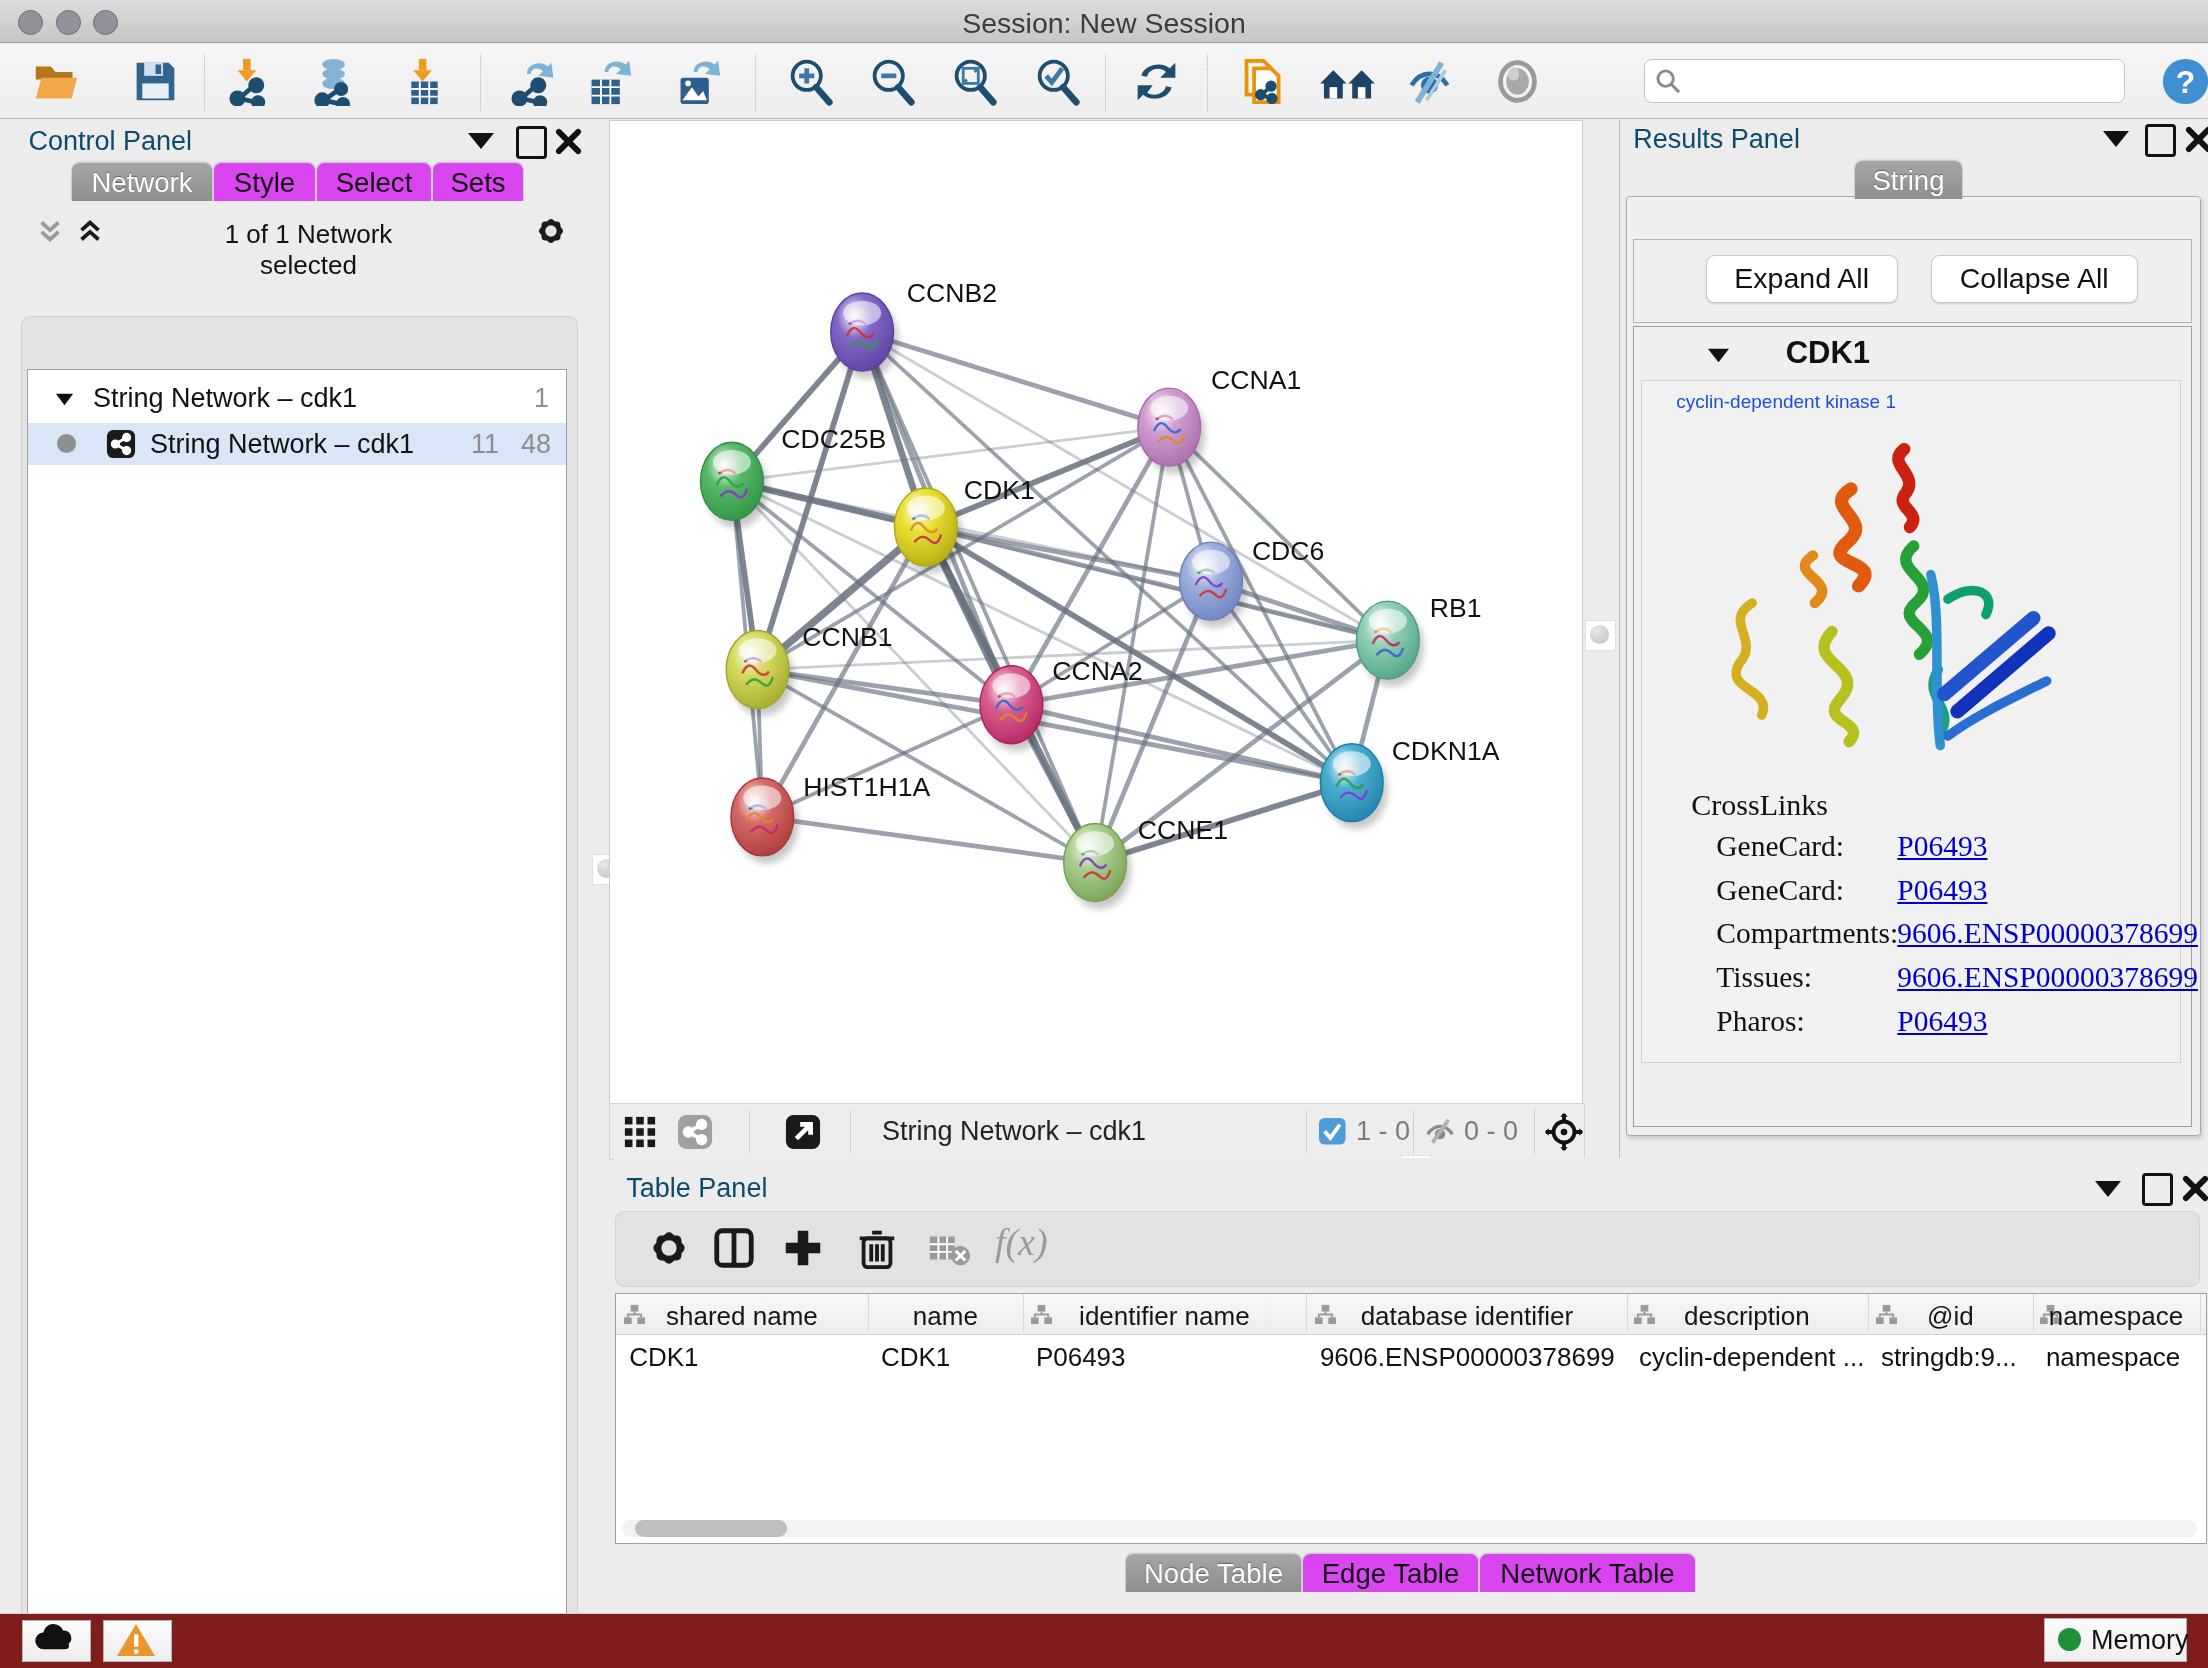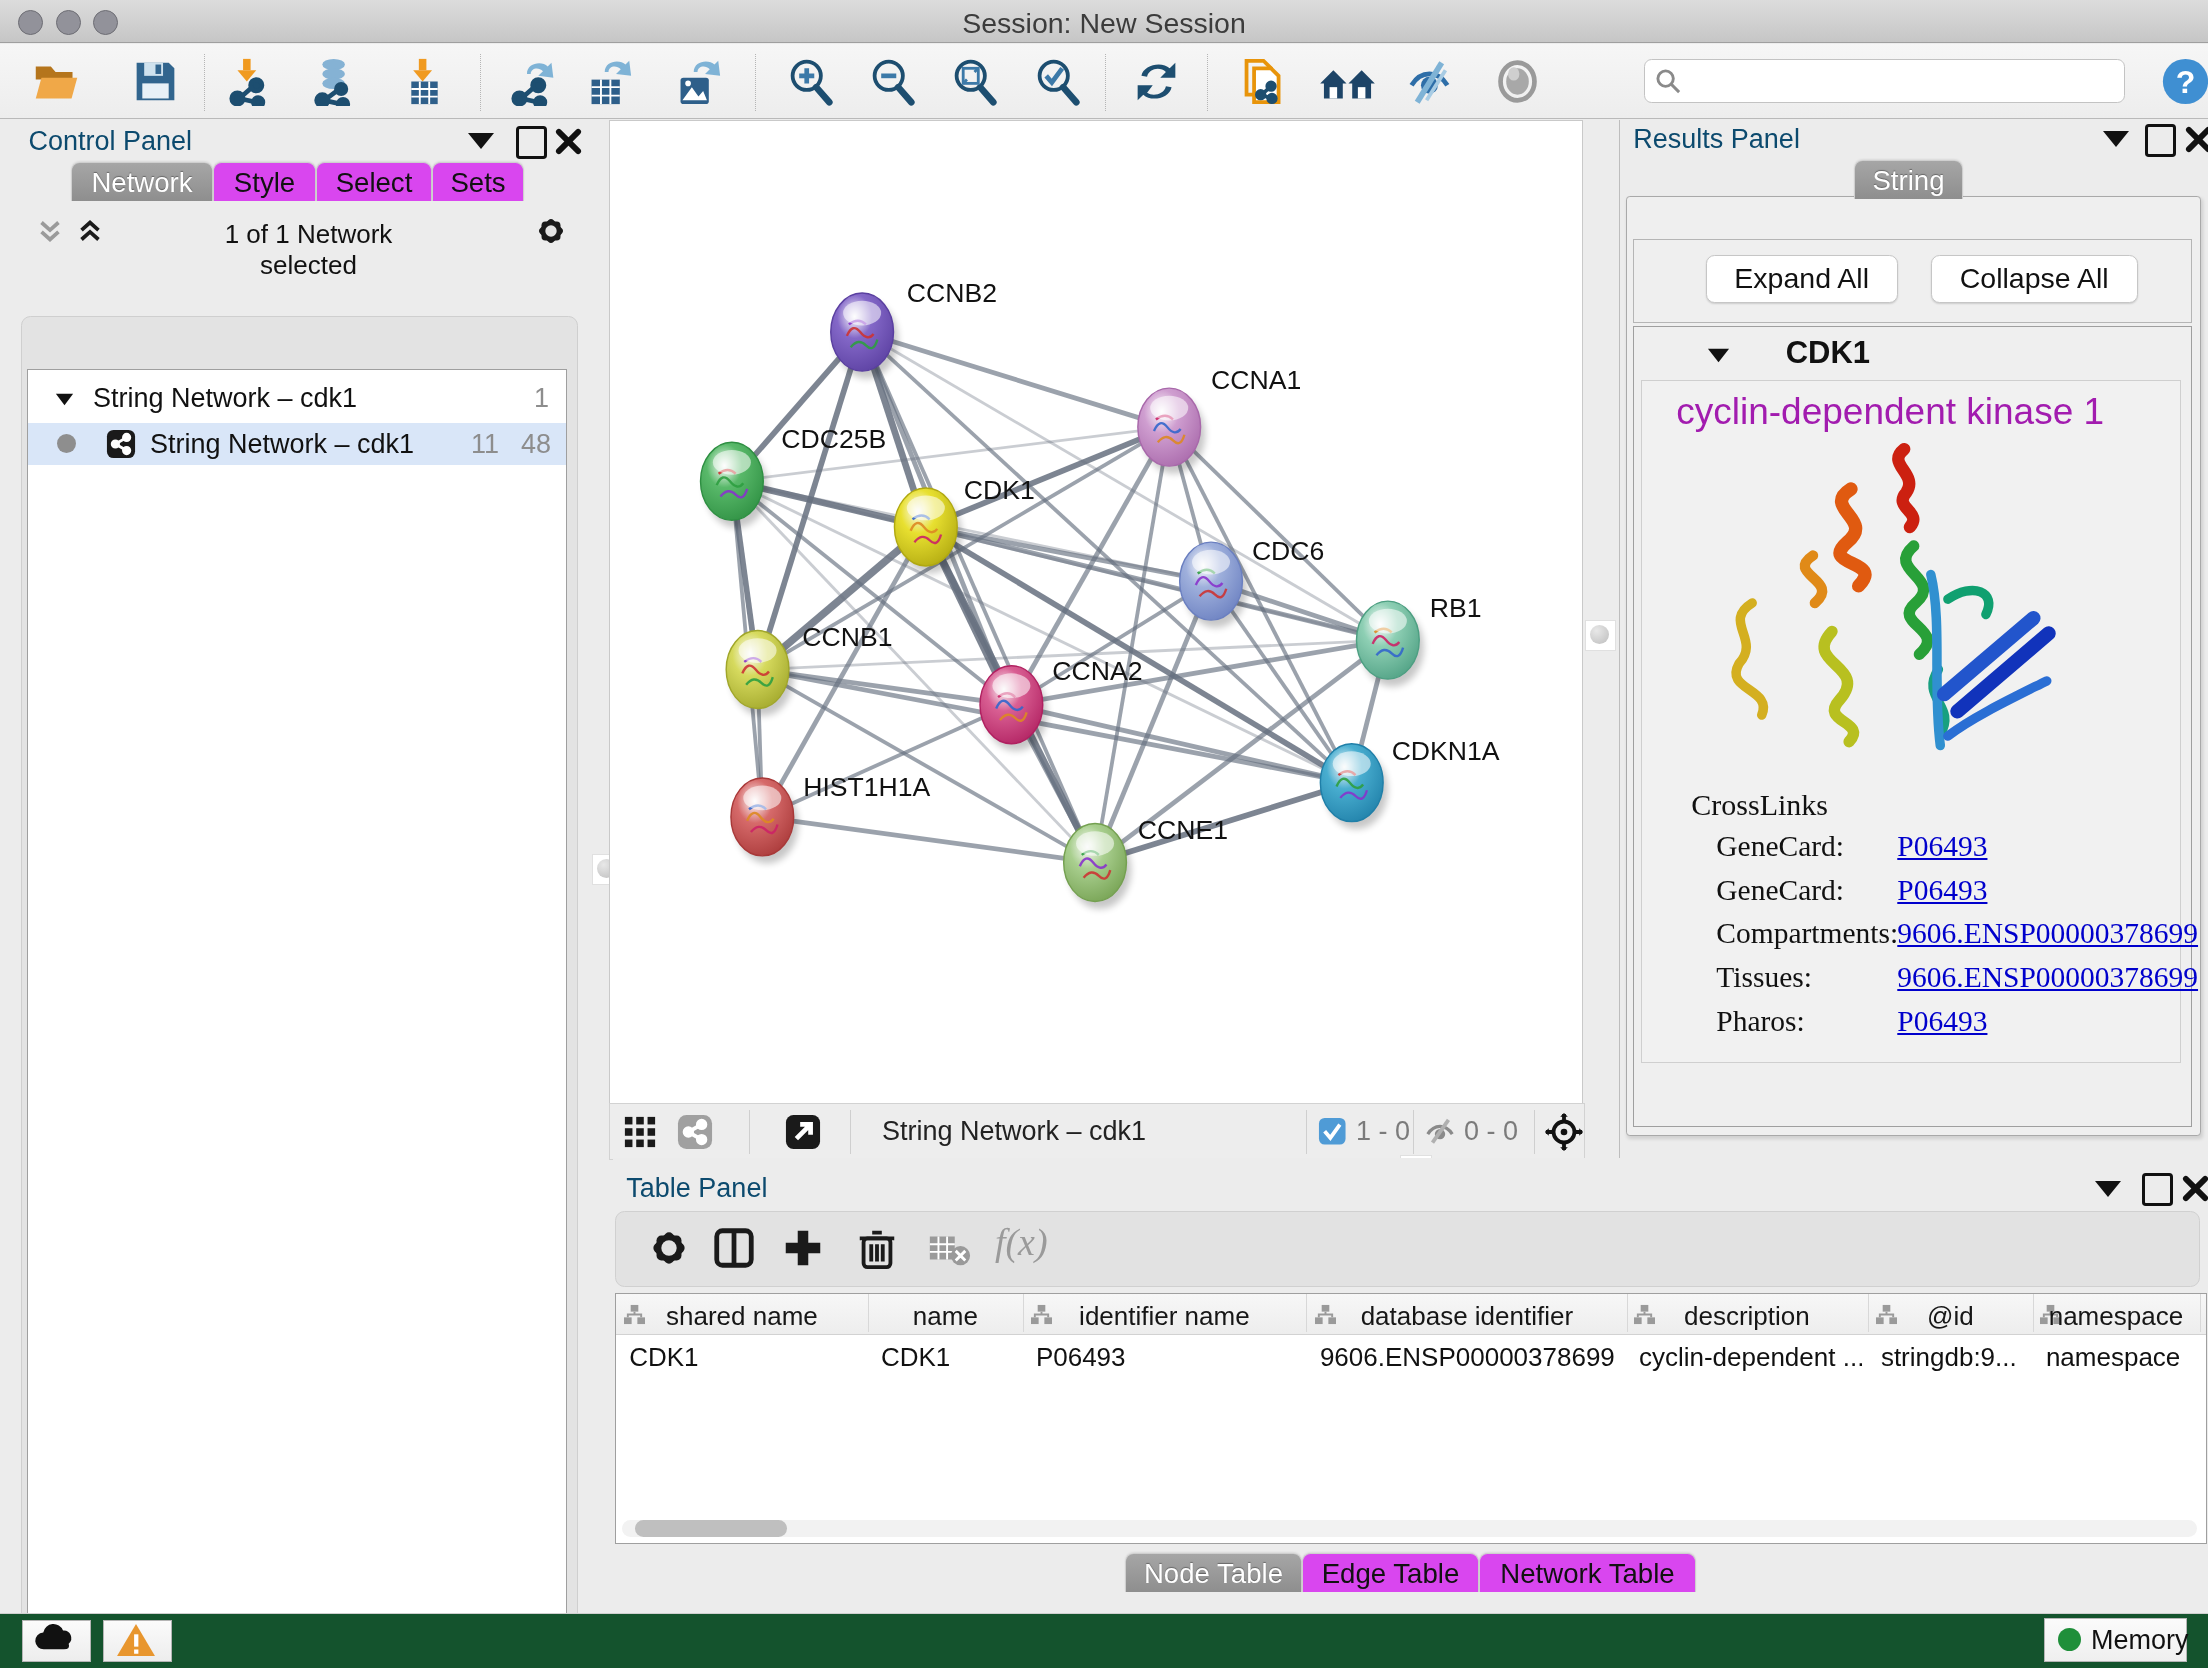--- a/index.html
+++ b/index.html
@@ -56,21 +56,21 @@
   #results{left:1619px;top:120px;width:590px;height:1039px;border-left:1.9px solid #bdbdbd;background:#ececec;}
   #res-outer{left:6px;top:76px;width:573px;height:938px;background:#efefef;border:1.9px solid #a9a9a9;
     border-radius:3.8px;box-shadow:1.9px 2.9px 3.8px rgba(0,0,0,.12);}
   #res-btnbox{left:5.7px;top:42px;width:557px;height:82px;background:#efefef;border:1.9px solid #b5b5b5;}
   .res-btn{position:absolute;top:15px;height:46px;background:#fff;border:1px solid #c6c6c6;border-radius:8.6px;
     box-shadow:0 1px 1.9px rgba(0,0,0,.15);font-size:28.5px;color:#111;text-align:center;cursor:pointer;}
   .res-btn span{display:block;margin-top:5.7px;}
   #res-section{left:5.7px;top:129px;width:557px;height:799px;background:#efefef;border:1.9px solid #9f9f9f;}
   #res-sec-inner{left:7.6px;top:53px;width:538px;height:681px;background:#f1f1f1;border:1px solid #cfcfcf;}
   #gene-name{position:absolute;left:152px;top:7.6px;font-size:31px;font-weight:bold;color:#111;}
-  #gene-desc{position:absolute;left:34px;top:9.5px;font-size:37px;color:#a21caf;}
+  #gene-desc{position:absolute;left:34px;top:9.5px;font-size:19px;color:#1d4ed8;}
   #crosslinks{position:absolute;left:0;top:407px;width:100%;
     font-family:"Liberation Serif",serif;color:#111;}
   #crosslinks .cl-title{position:absolute;left:49px;top:0;font-size:30px;font-weight:normal;}
   .cl-row{position:absolute;left:0;width:100%;height:44px;font-size:29.5px;}
   .cl-row .lbl{position:absolute;left:74px;}
   .cl-row a{position:absolute;left:255px;color:#0000cc;text-decoration:underline;cursor:pointer;}
   
   #tablepanel{left:613px;top:1158px;width:1596px;height:455px;background:#ececec;}
   #tp-toolbar{left:1.9px;top:53px;width:1583px;height:74px;background:#e2e2e2;border:1px solid #d0d0d0;
     border-radius:9.5px;}
@@ -79,21 +79,21 @@
   #tp-header{position:absolute;left:0;top:0;height:40px;width:100%;background:linear-gradient(#f7f7f7,#ededed);
     border-bottom:1.9px solid #d2d2d2;}
   .th{position:absolute;top:0;height:38px;border-right:1px solid #d8d8d8;overflow:hidden;}
   .th .th-label{position:absolute;left:0;right:0;top:6.7px;text-align:center;font-size:26px;color:#161616;}
   .th svg{position:absolute;left:7.6px;top:9.5px;}
   .tr{position:absolute;left:0;top:40px;height:42px;width:100%;}
   .td{position:absolute;top:7.6px;font-size:26px;color:#111;white-space:nowrap;overflow:hidden;}
   #tp-hscroll{position:absolute;left:5.7px;bottom:5.7px;width:1575px;height:17px;background:#f2f2f2;border-radius:8.6px;}
   #tp-hthumb{position:absolute;left:13.3px;top:0;width:152px;height:17px;background:#bfbfbf;border-radius:8.6px;cursor:pointer;}
   
-  #statusbar{left:0;top:1613px;width:2208px;height:55px;background:#14532d;border-top:1.9px solid #cfcfcf;}
+  #statusbar{left:0;top:1613px;width:2208px;height:55px;background:#7f1d1d;border-top:1.9px solid #cfcfcf;}
   .sb-btn{position:absolute;top:5.7px;width:67px;height:40px;background:linear-gradient(#fbfbfb,#ededed);
     border:1.9px solid #b5b5b5;cursor:pointer;}
   #memory-btn{position:absolute;right:21px;top:3.8px;width:141px;height:42px;
     background:linear-gradient(#fbfbfb,#efefef);border:1.9px solid #b5b5b5;cursor:pointer;}
   #memory-btn .dot{position:absolute;left:13.3px;top:9.5px;width:23px;height:23px;border-radius:50%;background:#1f8f3a;}
   #memory-btn .lbl{position:absolute;left:46px;top:6.7px;font-size:27px;color:#111;}
   svg text{font-family:"Liberation Sans",sans-serif;}
 </style>
 </head>
 <body>

